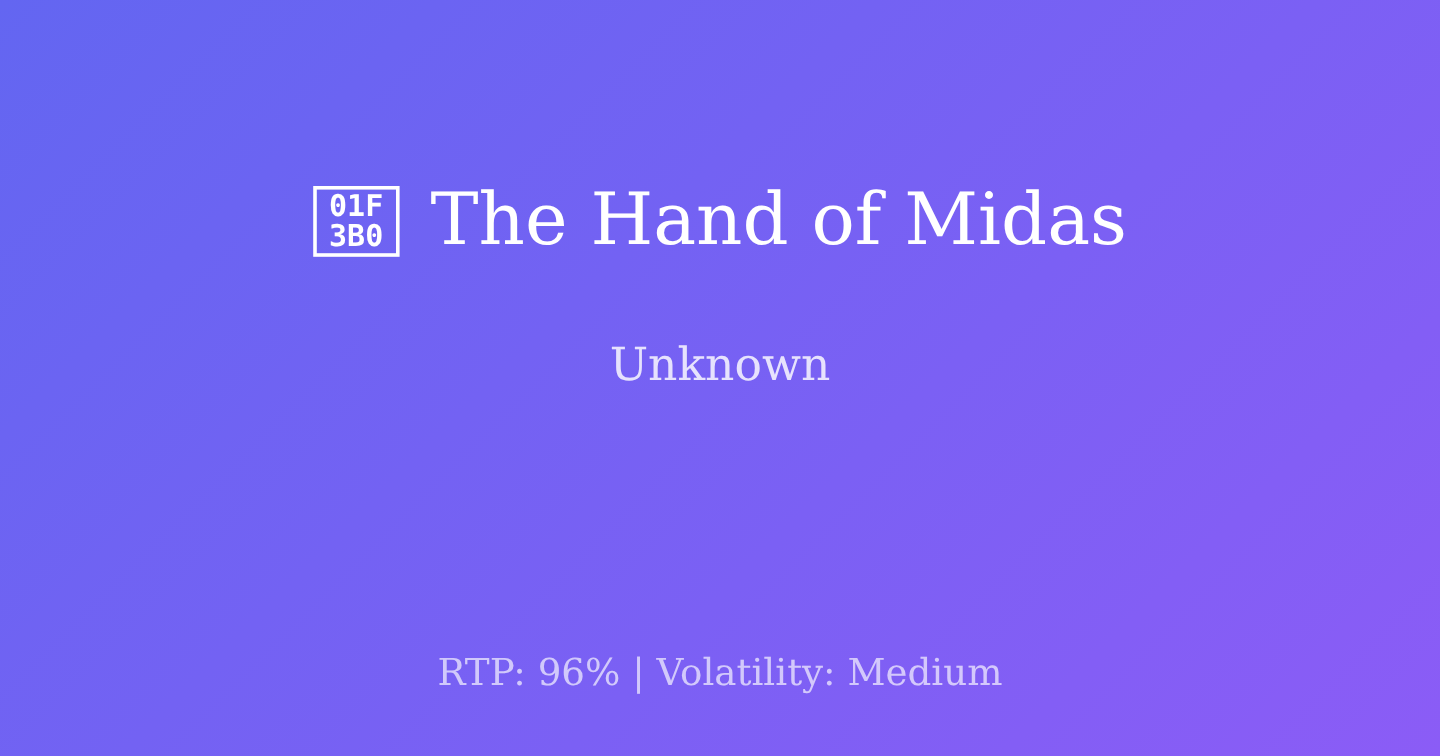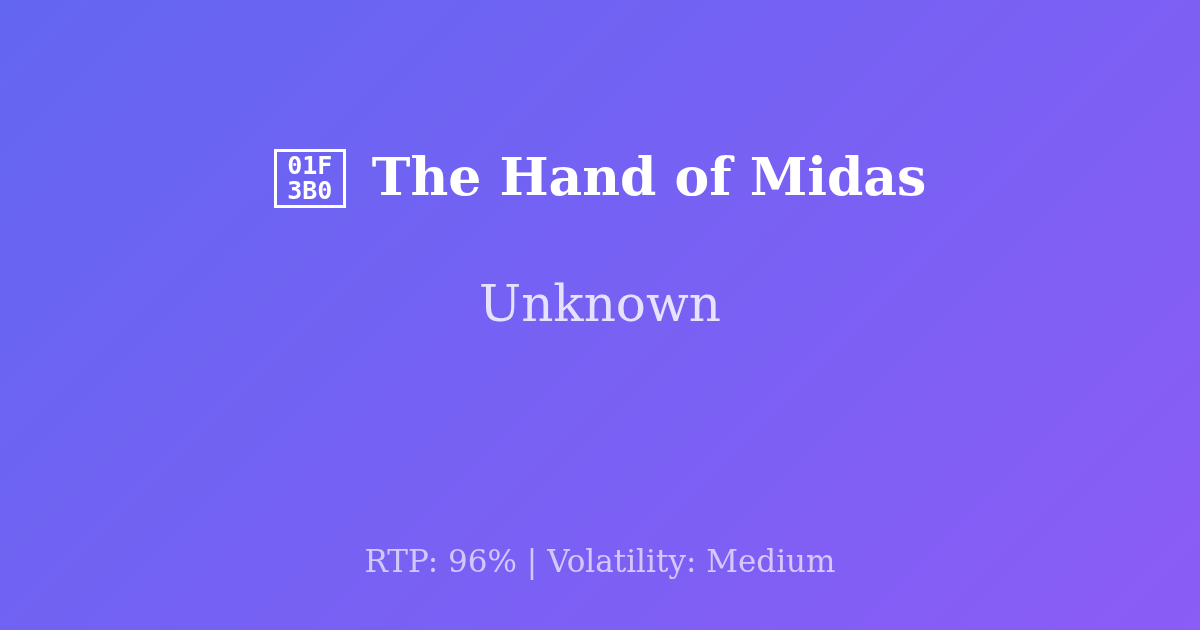--- a/index.html
+++ b/index.html
@@ -72,31 +72,31 @@
     font-size: 25px;
     font-weight: 700;
     line-height: 25px;
     letter-spacing: 0px;
     color: #ffffff;
     display: block;
   }
 
   .card-title {
     font-family: "DejaVu Serif", "Liberation Serif", serif;
-    font-size: 52px;
-    font-weight: 700;
+    font-size: 60px;
+    font-weight: 400;
     line-height: 1.0;
     color: #ffffff;
     letter-spacing: 0px;
     margin: 0;
   }
 
   .card-subtitle {
     font-family: "DejaVu Serif", "Liberation Serif", serif;
-    font-size: 50px;
+    font-size: 38px;
     font-weight: 400;
     line-height: 1.0;
     color: rgba(255, 255, 255, 0.82);
     margin: 16px;
     margin-top: 72px;
     text-align: center;
   }
 
   
   .card-footer {

